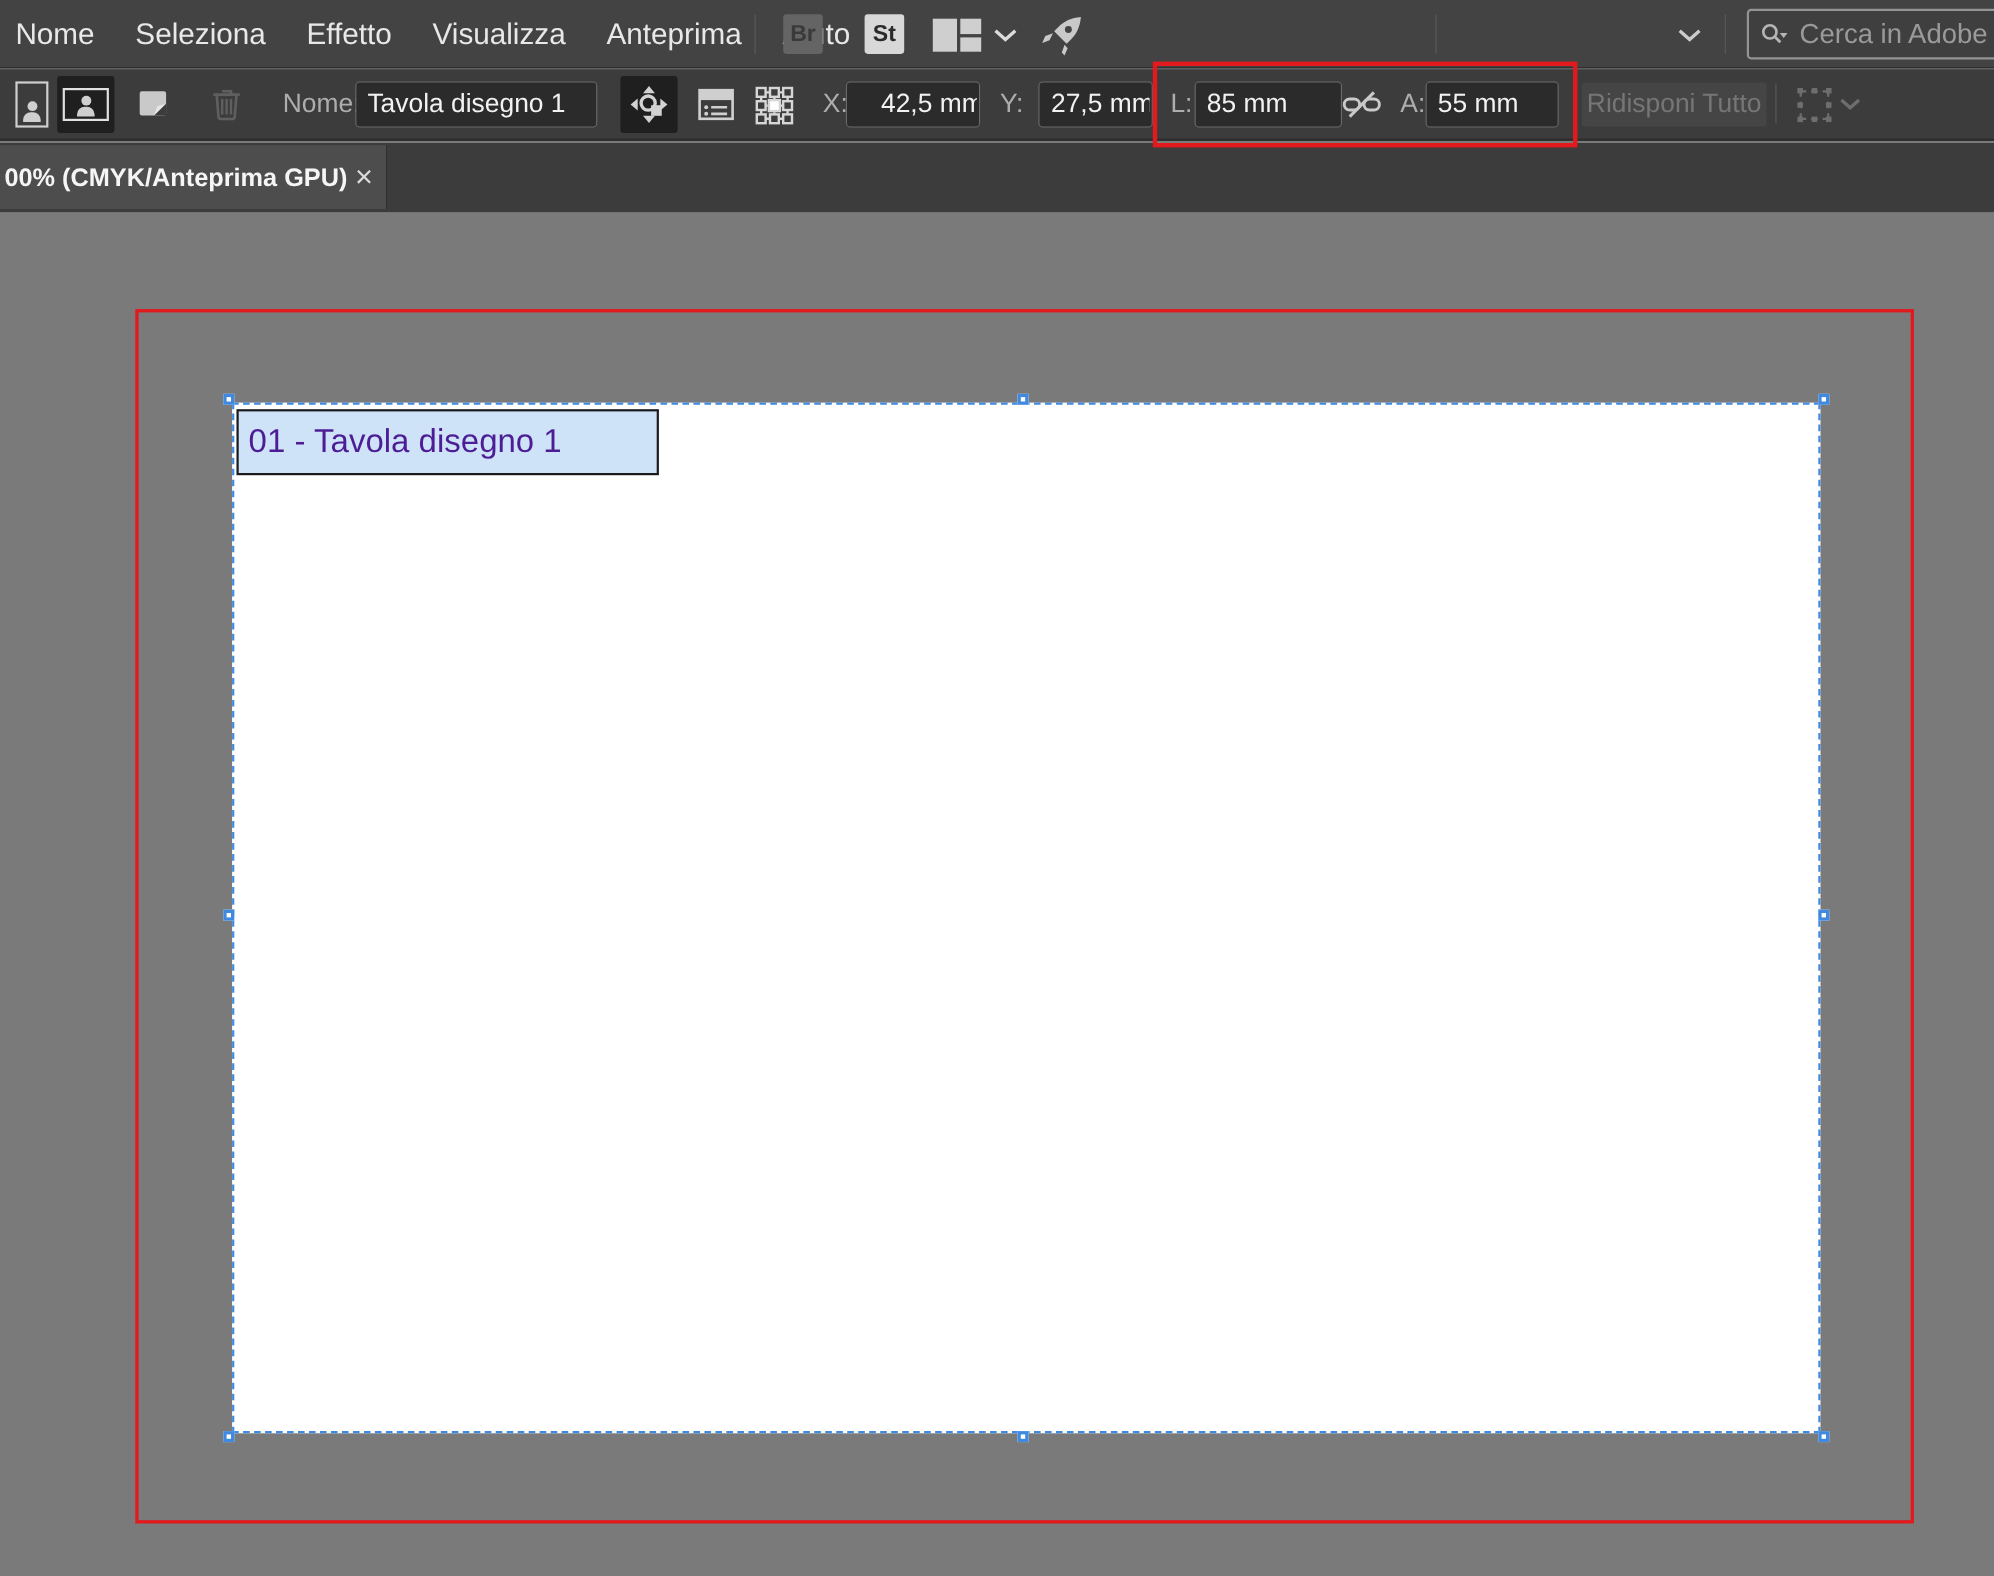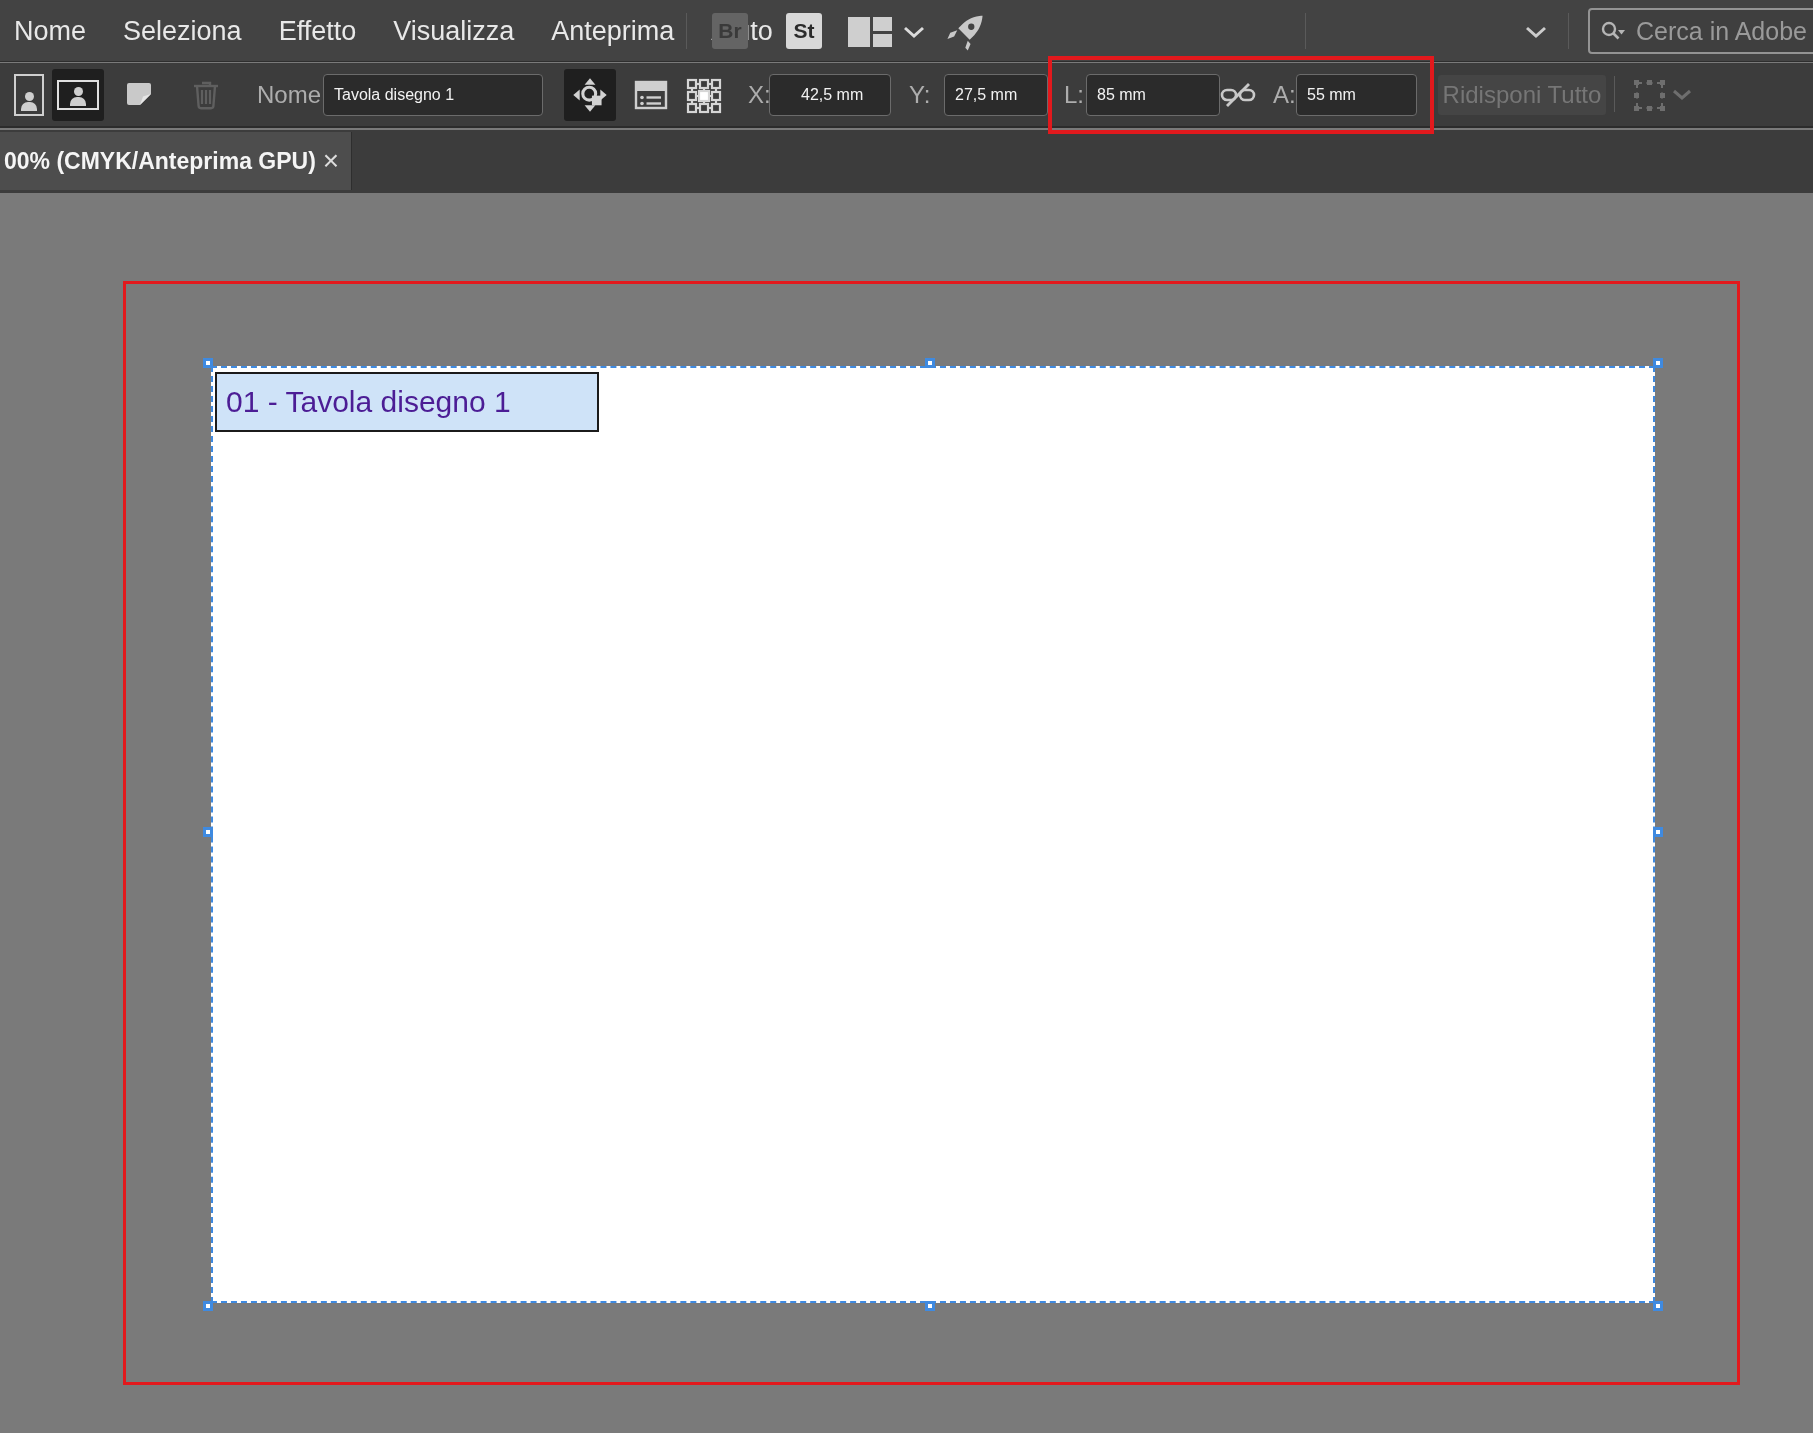--- a/index.html
+++ b/index.html
@@ -40,21 +40,21 @@
   .searchbox input::placeholder{color:#9a9a9a;}
   
   .controlbar{
     position:absolute;left:0;top:63px;width:1813px;height:65px;
     background:#3c3c3c;border-bottom:2px solid #2c2c2c;
   }
   .cb-label{position:absolute;top:0;height:63px;line-height:63px;color:#adadad;font-size:24px;}
   .cb-input{
     position:absolute;top:11px;height:42px;background:#2b2b2b;
     border:1.5px solid #6b6b6b;border-radius:4px;color:#f2f2f2;
-    font-size:16px;padding-left:10px;font-family:inherit;outline:none;
+    font-size:24px;padding-left:10px;font-family:inherit;outline:none;
   }
   .tool-btn{position:absolute;display:flex;align-items:center;justify-content:center;border-radius:3px;}
   .tool-btn.selected{background:#1f1f1f;}
   .frame-portrait{width:30px;height:42px;border:2px solid #cfcfcf;display:flex;align-items:flex-end;justify-content:center;padding-bottom:3px;}
   .frame-landscape{width:42px;height:30px;border:2px solid #e0e0e0;display:flex;align-items:flex-end;justify-content:center;padding-bottom:2px;}
   .person .head{width:11px;height:11px;border-radius:50%;background:#cfcfcf;margin:0 auto;}
   .person .torso{width:19px;height:12px;background:#cfcfcf;border-radius:7px 7px 0 0;margin:2px auto 0;}
   .person.small .head{width:9px;height:9px;}
   .person.small .torso{width:16px;height:9px;margin-top:1px;}
   .rearrange-btn{

